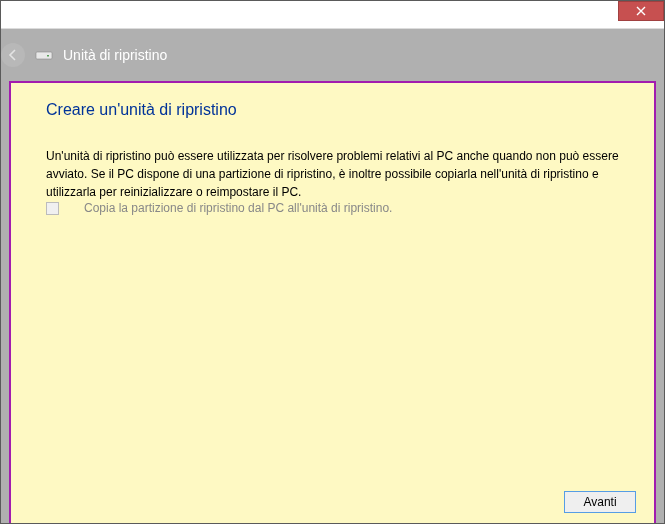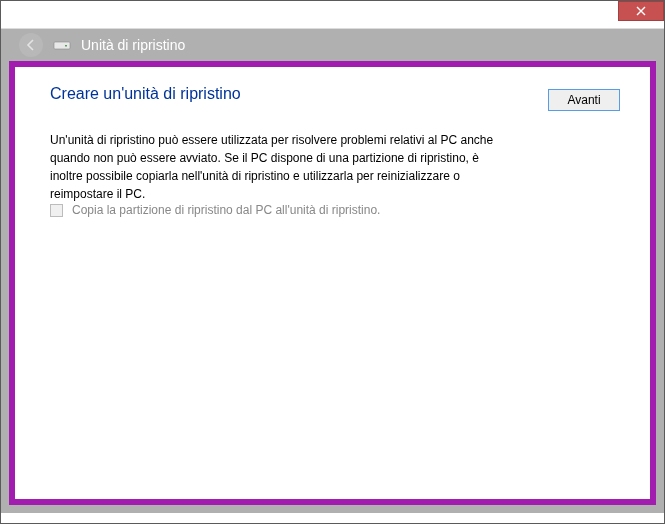--- a/index.html
+++ b/index.html
@@ -27,24 +27,23 @@
       align-items: center;
       justify-content: center;
       font-size: 11px;
       cursor: pointer;
       border: 1px solid #a04040;
       margin-top: 0;
     }
     .close-btn svg { width: 10px; height: 10px; }
     .header {
       background: #b0b0b0;
-      height: 32px;
+      height: 52px;
       display: flex;
       align-items: center;
-      padding-left: 18px;
       gap: 10px;
     }
     .back-btn {
       width: 24px;
       height: 24px;
       border-radius: 50%;
       background: rgba(255,255,255,0.15);
       display: flex;
       align-items: center;
       justify-content: center;
@@ -65,64 +64,64 @@
       font-weight: 400;
     }
     .content-wrap {
       background: #b0b0b0;
       padding: 0 8px 8px 8px;
       height: calc(524px - 28px - 42px - 2px);
       display: flex;
       flex-direction: column;
     }
     .content {
-      background: #ffffff;
-      border: 6px solid #a21caf;
+      background: #fef9c3;
+      border: 2px solid #a21caf;
       flex: 1;
       position: relative;
       display: flex;
-      flex-direction: row;
+      flex-direction: column;
     }
     .main {
       flex: 1;
       padding: 18px 35px 0 35px;
     }
     .page-title {
       color: #003399;
       font-size: 16px;
       font-weight: 400;
       margin-bottom: 28px;
     }
     .desc {
       color: #000;
       font-size: 12px;
       line-height: 1.5;
     }
     .check-row {
       display: flex;
       align-items: center;
-      gap: 9px;
+      gap: 25px;
     }
     .chk {
       width: 13px;
       height: 13px;
       border: 1px solid #bcbcbc;
       background: #f0f0f0;
       flex-shrink: 0;
     }
     .chk-label {
       color: #888;
       font-size: 12px;
     }
     .footer {
       height: 44px;
       display: flex;
       justify-content: flex-end;
-      align-items: flex-end;
-      padding-right: 30px;
+      align-items: center;
+      padding-right: 18px;
       gap: 8px;
       border-top: 1px solid #eee0;
     }
     .btn {
       min-width: 72px;
       height: 22px;
       border: 1px solid #aeaeae;
       background: #efefef;
       font-size: 12px;
       font-family: inherit;

